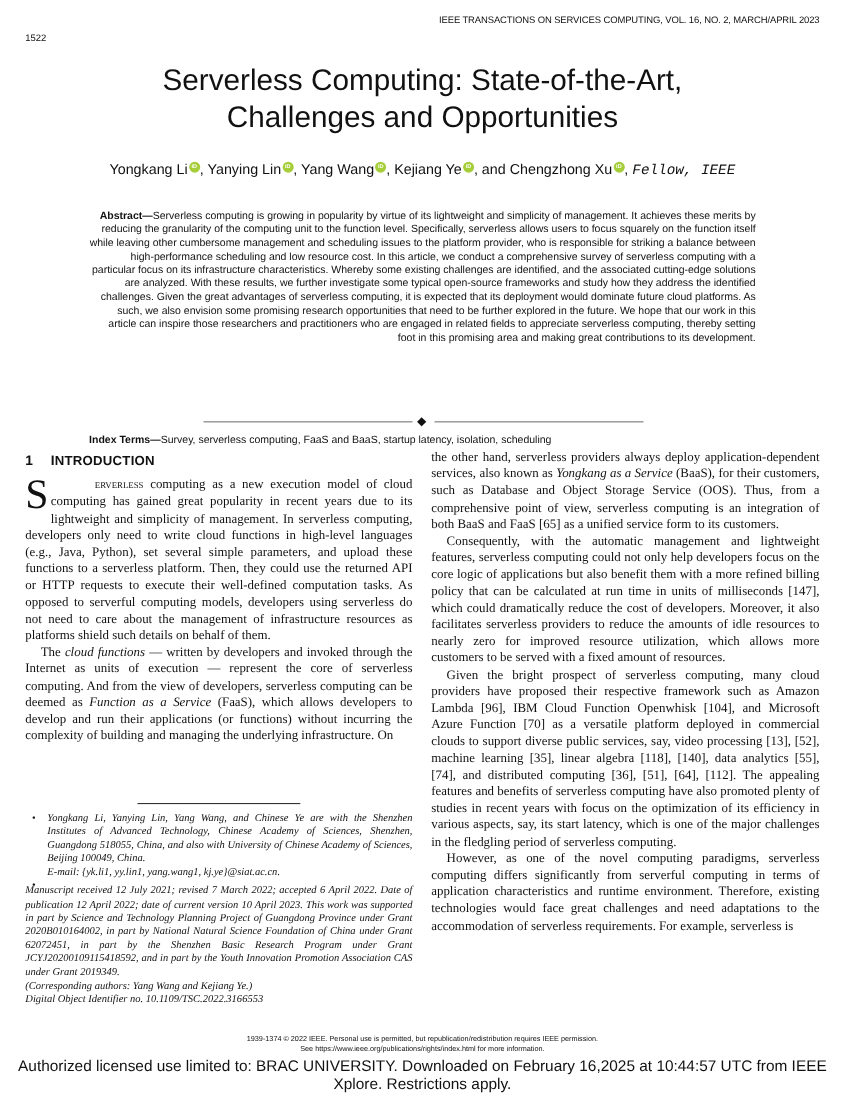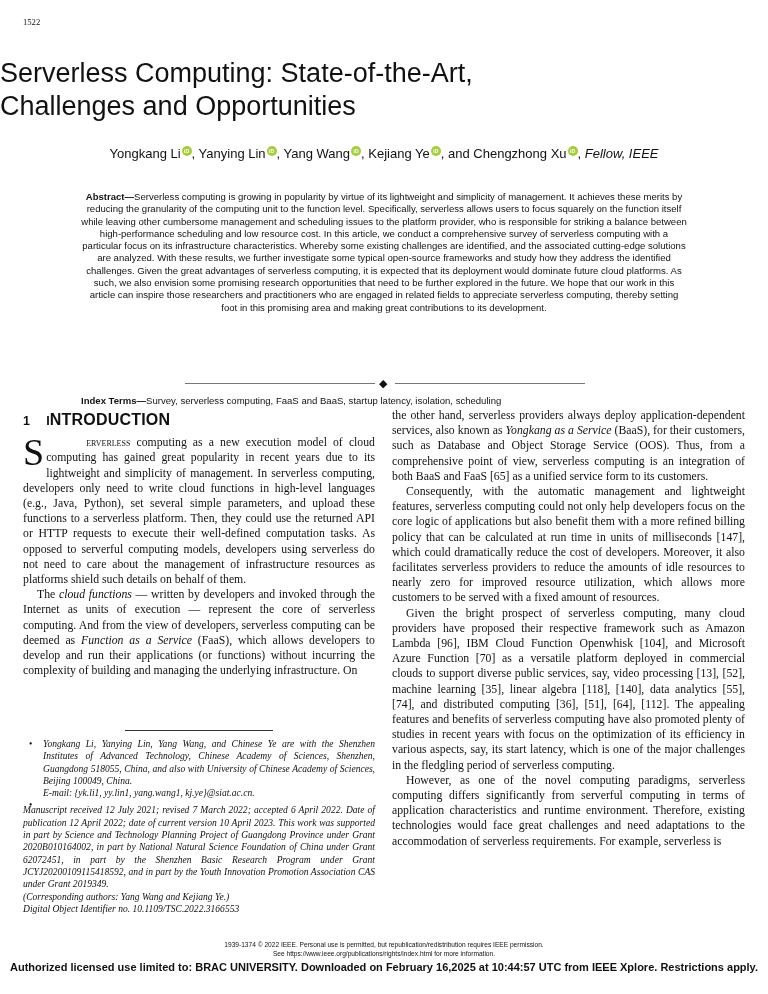--- a/index.html
+++ b/index.html
@@ -1,67 +1,68 @@
 <!DOCTYPE html>
 <html><head>
 <meta charset="utf-8">
 <style>
   html, body { margin: 0; padding: 0; background: #ffffff; }
   body { width: 768px; height: 994px; position: relative; overflow: hidden; color: #111; }
   .sans { font-family: "Liberation Sans", "DejaVu Sans", sans-serif; }
   .serif { font-family: "Liberation Serif", "DejaVu Serif", serif; }
 
   .running-head { position: absolute; top: 13px; left: 23px; right: 23px; height: 12px; font-size: 8.6px; }
-  .running-head .pg { position: absolute; left: 0; top: 4px; font-family: Liberation Serif, serif; }
+  .running-head .pg { position: absolute; left: 0; top: 16px; }
   .running-head .jr { position: absolute; right: 0; top: 0; letter-spacing: -0.1px; }
 
-  .title { position: absolute; top: 57px; left: 0; right: 0; text-align: left; font-size: 27px; line-height: 33px; font-weight: normal; margin: 0; }
+  .title { position: absolute; top: 57px; left: 0; right: 0; text-align: center; font-size: 27px; line-height: 33px; font-weight: normal; margin: 0; }
   .authors { position: absolute; top: 146px; left: 0; right: 0; text-align: center; font-size: 13px; }
   .orcid { display: inline-block; width: 10px; height: 10px; border-radius: 50%; background: #a6ce39; color: #fff; font-size: 5px; line-height: 10px; text-align: center; vertical-align: 5px; margin-left: 1px; font-weight: bold; }
-  .authors .fellow { font-style: italic; }
+  .authors .fellow { font-style: italic; font-family: Liberation Mono, monospace; }
 
-  .abstract { position: absolute; top: 191px; left: 81px; width: 606px; font-size: 9.55px; line-height: 12.3px; text-align: center; }
+  .abstract { position: absolute; top: 191px; left: 81px; width: 606px; font-size: 9.55px; line-height: 12.3px; text-align: right; }
   .abstract b, .index b { font-weight: bold; }
   .index { position: absolute; top: 353px; left: 81px; width: 606px; font-size: 9.55px; margin-top: 42px; }
 
   .divider { position: absolute; top: 379px; left: 185px; width: 400px; height: 10px; }
   .divider .ln { position: absolute; top: 4px; height: 1px; background: #777; }
   .divider .ln.l { left: 0; width: 190px; }
   .divider .ln.r { left: 210px; width: 190px; }
   .divider .dia { position: absolute; left: 194px; top: -1px; font-size: 11px; line-height: 11px; }
 
   .col { position: absolute; font-size: 11.75px; line-height: 15.2px; text-align: justify; }
   .col-left { left: 23px; top: 412px; width: 352px; }
   .col-right { left: 392px; top: 408px; width: 353px; }
   .col p { margin: 0; }
   .indent { text-indent: 14px; }
 
   .sec-head { font-size: 12.5px; font-weight: bold; margin: 0 0 6px 0; letter-spacing: 0.2px; }
   .sec-head .num { margin-right: 16px; }
   .sec-head .cap { font-size: 12.5px; }
-  .sec-head .sc { font-size: 16px; }
+  .sec-head .sc { font-size: 12px; }
 
   .dropcap { float: left; font-size: 38px; line-height: 28px; margin: 2px 2px 0 0; padding-top: 1px; }
   .smallcaps { font-variant: small-caps; text-transform: lowercase; margin-left: 40px; }
 
   .fn-rule { position: absolute; left: 125px; top: 730px; width: 148px; height: 1px; background: #333; }
   .footnotes { position: absolute; left: 23px; top: 738px; width: 352px; font-size: 9.55px; line-height: 12.3px; font-style: italic; text-align: justify; }
   .footnotes ul { margin: 0; padding: 0; list-style: none; }
   .footnotes li { position: relative; padding-left: 20px; }
   .footnotes li .bullet { position: absolute; left: 6px; top: 0; font-style: normal; }
   .footnotes .ms { margin-top: 5px; }
 
   .copyright { position: absolute; top: 941px; left: 0; right: 0; text-align: center; font-size: 6.6px; line-height: 8.6px; }
-  .authorized { position: absolute; top: 961px; left: 0; right: 0; text-align: center; font-size: 11px; font-weight: bold; }
+  .authorized { position: absolute; top: 961px; left: 0; right: 0; text-align: center; font-size: 14px; }
 </style>
 </head>
 <body>
 
 <div class="running-head sans">
   <span class="pg">1522</span>
+  <span class="jr">IEEE TRANSACTIONS ON SERVICES COMPUTING, VOL. 16, NO. 2, MARCH/APRIL 2023</span>
 </div>
 
 <h1 class="title sans">
   <span>Serverless Computing: State-of-the-Art,</span><br>
   <span>Challenges and Opportunities</span>
 </h1>
 
 <div class="authors sans">
   <span>Yongkang Li</span><span class="orcid" style="background: rgb(166, 206, 57);">iD</span><span>, </span><span>Yanying Lin</span><span class="orcid" style="background: rgb(166, 206, 57);">iD</span><span>, </span><span>Yang Wang</span><span class="orcid" style="background: rgb(166, 206, 57);">iD</span><span>, </span><span>Kejiang Ye</span><span class="orcid" style="background: rgb(166, 206, 57);">iD</span><span>, </span><span>and </span><span>Chengzhong Xu</span><span class="orcid" style="background: rgb(166, 206, 57);">iD</span><span>, </span><span class="fellow">Fellow, IEEE</span>
 </div>

